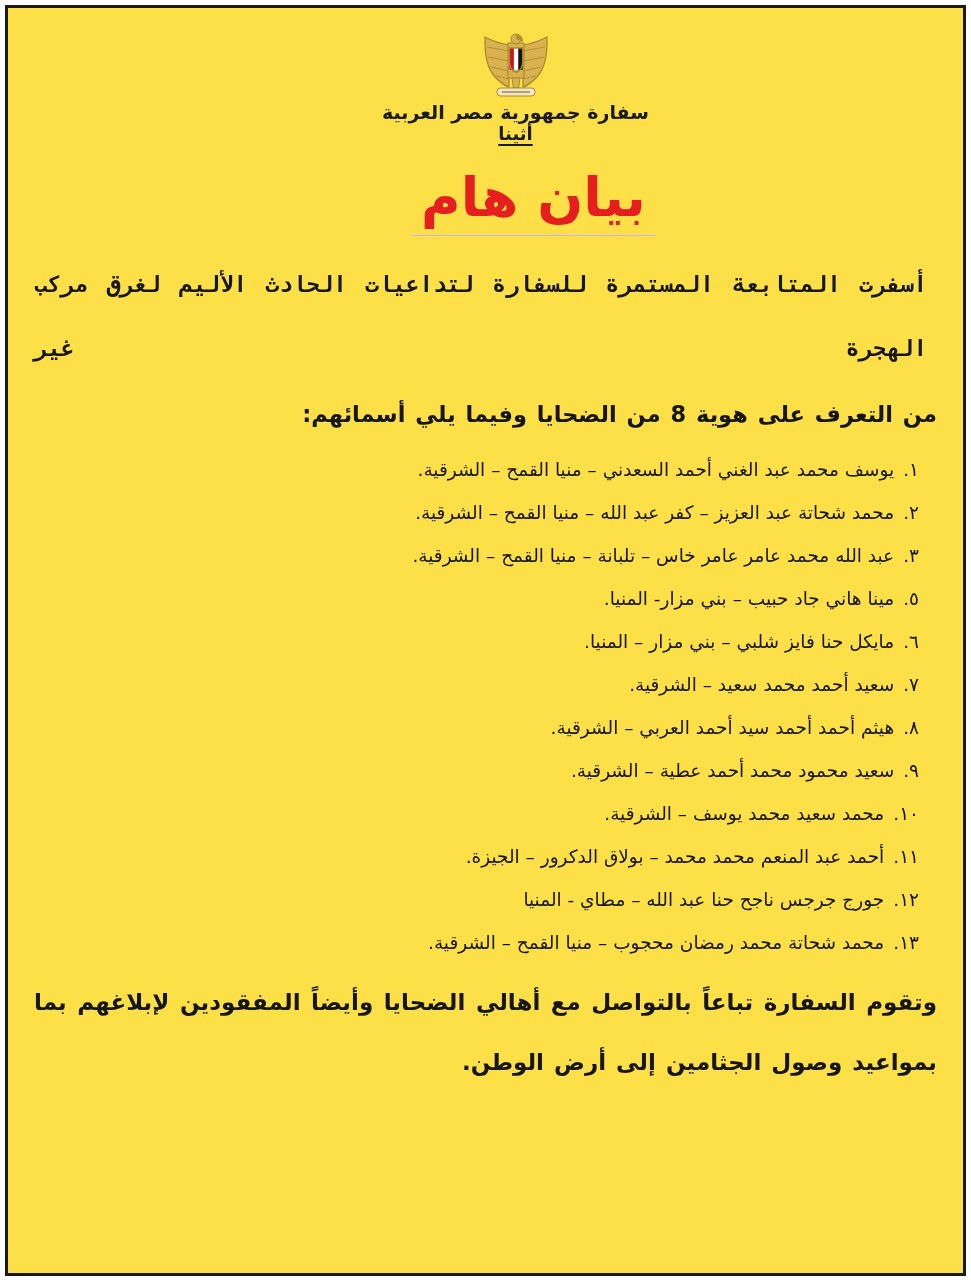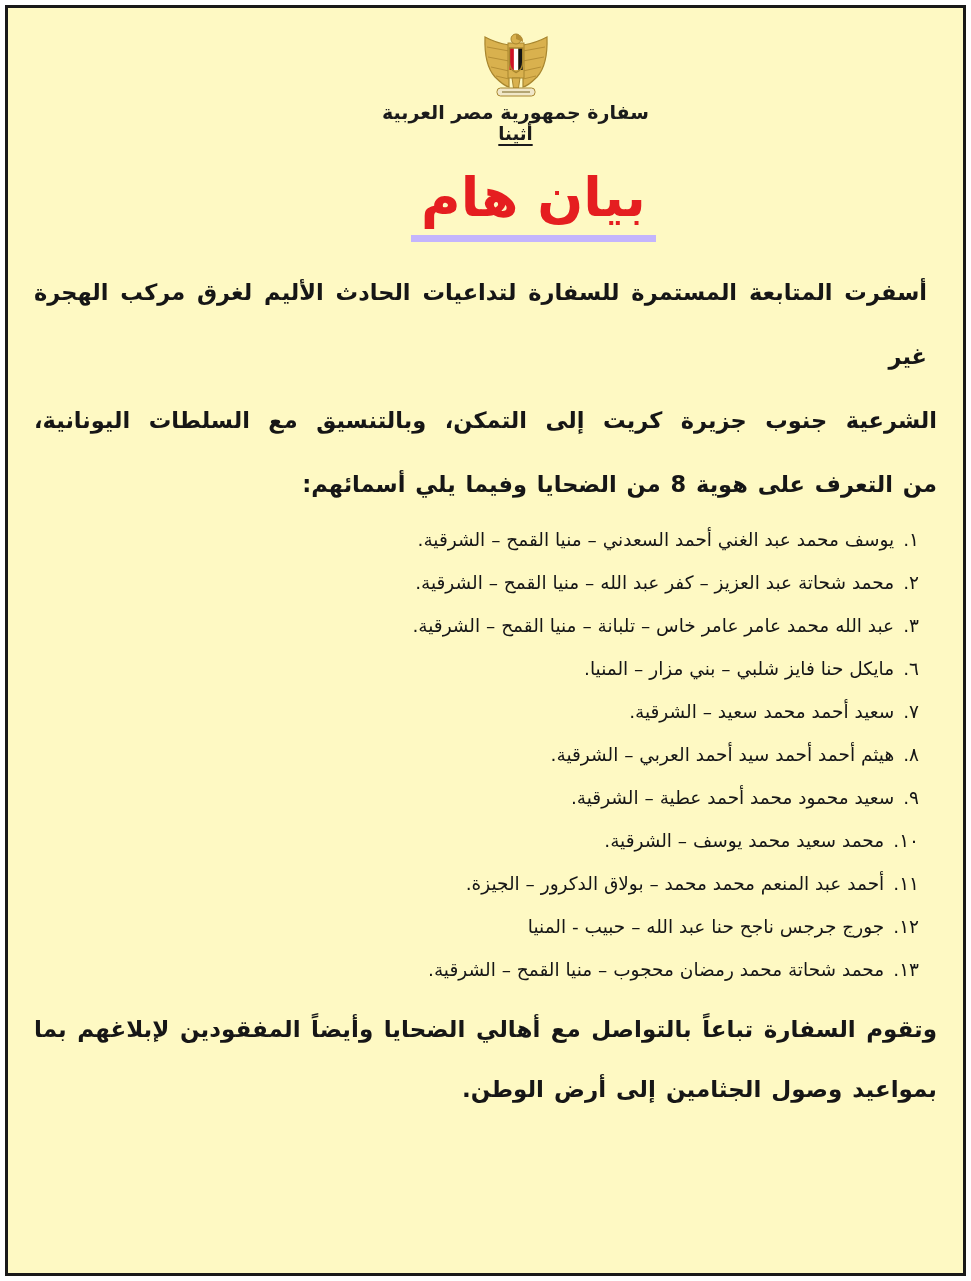--- a/index.html
+++ b/index.html
@@ -4,21 +4,21 @@
 <style>
   html,body{margin:0;padding:0;background:#fff;}
   body{
     width:971px;height:1281px;position:relative;
     font-family:"DejaVu Sans","Liberation Sans",sans-serif;
     -webkit-font-smoothing:antialiased;
   }
   .page{
     position:absolute;inset:5px;
     border:3px solid #191919;
-    background:#fef9c3;
+    background:#fde047;
     box-sizing:border-box;
     padding:22px 26px 15px 26px;
     overflow:hidden;
   }
   
   .doc-header{
     text-align:center;
     transform:translateX(30px);
     color:#1b1b1b;
   }
@@ -30,39 +30,39 @@
     font-size:18px;font-weight:700;margin-top:0;
     text-decoration:underline;text-decoration-thickness:2px;text-underline-offset:4px;
   }
   
   .title-wrap{text-align:center;margin-top:24px;}
   .title{
     display:inline-block;margin:0;
     transform:translateX(48px);
     color:#e51e20;
     font-size:54px;font-weight:800;line-height:1.1;
-    border-bottom:7px solid #c4b5fd;
+    border-bottom:1px solid #c4b5fd;
     padding:0 10px 8px 10px;
   }
   
   .para{
     direction:rtl;
     color:#161616;
     font-weight:700;
     margin:0;
   }
   .intro{margin-top:18px;font-size:22.5px;line-height:64px;}
   .outro{margin-top:8px;font-size:23px;line-height:60px;}
   .para div.para-line{
     text-align:justify;
     text-align-last:justify;
     word-spacing:2px;
   }
   .para div.para-line:last-of-type{text-align-last:right;}
-  .intro div.para-line:first-of-type{padding-right:10px;}
+  .intro div.para-line:first-of-type{padding-right:10px;font-family:Liberation Mono, monospace;}
   
   .victims{
     direction:rtl;
     list-style:none;
     margin:2px 0 0 0;
     padding:0 18px 0 0;
     text-align:right;
     font-size:18.5px;font-weight:400;line-height:43px;
     color:#161616;
   }
@@ -104,48 +104,48 @@
   </header>
 
   <div class="title-wrap">
     <h1 class="title">بيان هام</h1>
   </div>
 
   <section class="para intro">
 
       <div class="para-line">أسفرت المتابعة المستمرة للسفارة لتداعيات الحادث الأليم لغرق مركب الهجرة غير</div>
 
-      <div class="para-line">الشرعية جنوب جزيرة كريت إلى التمكن، وبالتنسيق مع السلطات اليونانية،</div>
 
       <div class="para-line">من التعرف على هوية 8 من الضحايا وفيما يلي أسمائهم:</div>
     </section>
 
   <ol class="victims">
 
       <li class="victim"><span class="num">١.</span><span class="vname">يوسف محمد عبد الغني أحمد السعدني – منيا القمح – الشرقية.</span></li>
 
       <li class="victim"><span class="num">٢.</span><span class="vname">محمد شحاتة عبد العزيز – كفر عبد الله – منيا القمح – الشرقية.</span></li>
 
       <li class="victim"><span class="num">٣.</span><span class="vname">عبد الله محمد عامر عامر خاس – تلبانة – منيا القمح – الشرقية.</span></li>
 
 
+      <li class="victim"><span class="num">٥.</span><span class="vname">مينا هاني جاد حبيب – بني مزار- المنيا.</span></li>
 
       <li class="victim"><span class="num">٦.</span><span class="vname">مايكل حنا فايز شلبي – بني مزار – المنيا.</span></li>
 
       <li class="victim"><span class="num">٧.</span><span class="vname">سعيد أحمد محمد سعيد – الشرقية.</span></li>
 
       <li class="victim"><span class="num">٨.</span><span class="vname">هيثم أحمد أحمد سيد أحمد العربي – الشرقية.</span></li>
 
       <li class="victim"><span class="num">٩.</span><span class="vname">سعيد محمود محمد أحمد عطية – الشرقية.</span></li>
 
       <li class="victim"><span class="num">١٠.</span><span class="vname">محمد سعيد محمد يوسف – الشرقية.</span></li>
 
       <li class="victim"><span class="num">١١.</span><span class="vname">أحمد عبد المنعم محمد محمد – بولاق الدكرور – الجيزة.</span></li>
 
-      <li class="victim"><span class="num">١٢.</span><span class="vname">جورج جرجس ناجح حنا عبد الله – حبيب - المنيا</span></li>
+      <li class="victim"><span class="num">١٢.</span><span class="vname">جورج جرجس ناجح حنا عبد الله – مطاي - المنيا</span></li>
 
       <li class="victim"><span class="num">١٣.</span><span class="vname">محمد شحاتة محمد رمضان محجوب – منيا القمح – الشرقية.</span></li>
 
     </ol>
 
   <section class="para outro">
 
       <div class="para-line">وتقوم السفارة تباعاً بالتواصل مع أهالي الضحايا وأيضاً المفقودين لإبلاغهم بما</div>
 
 

